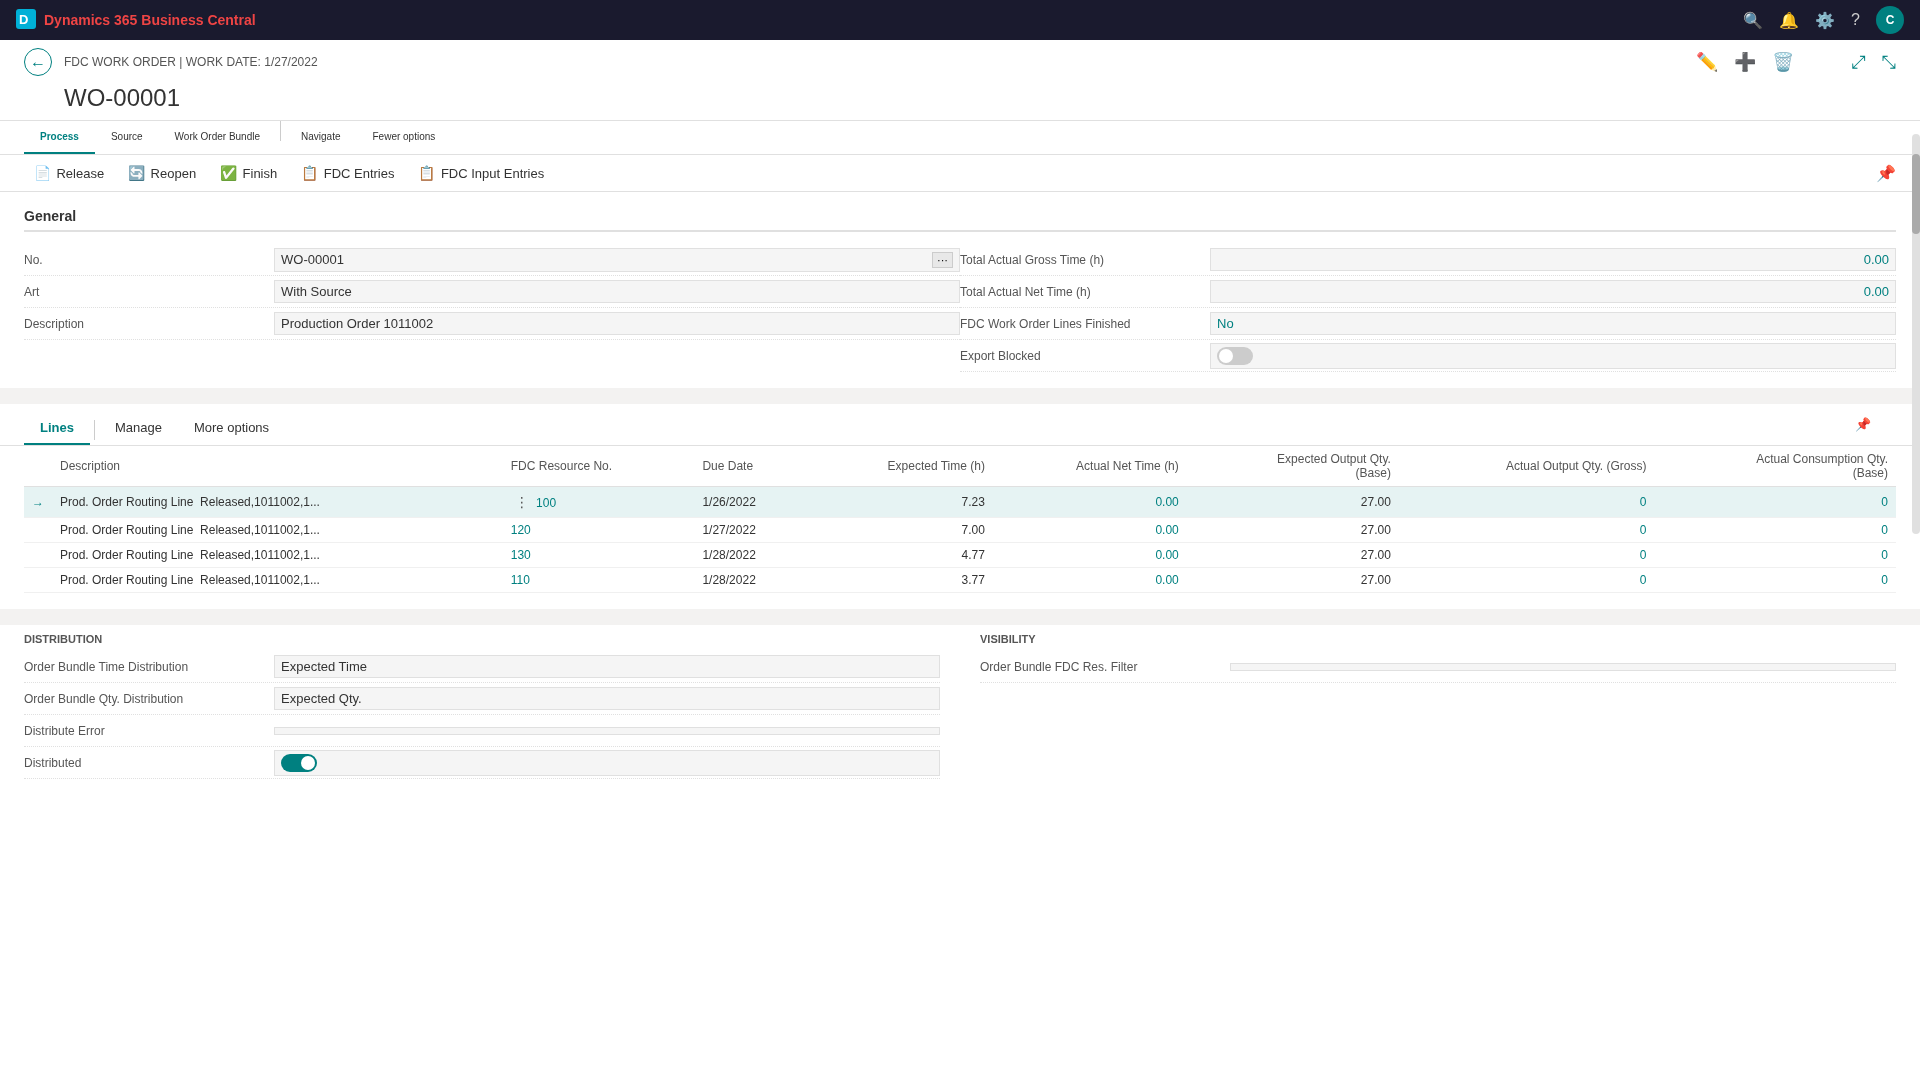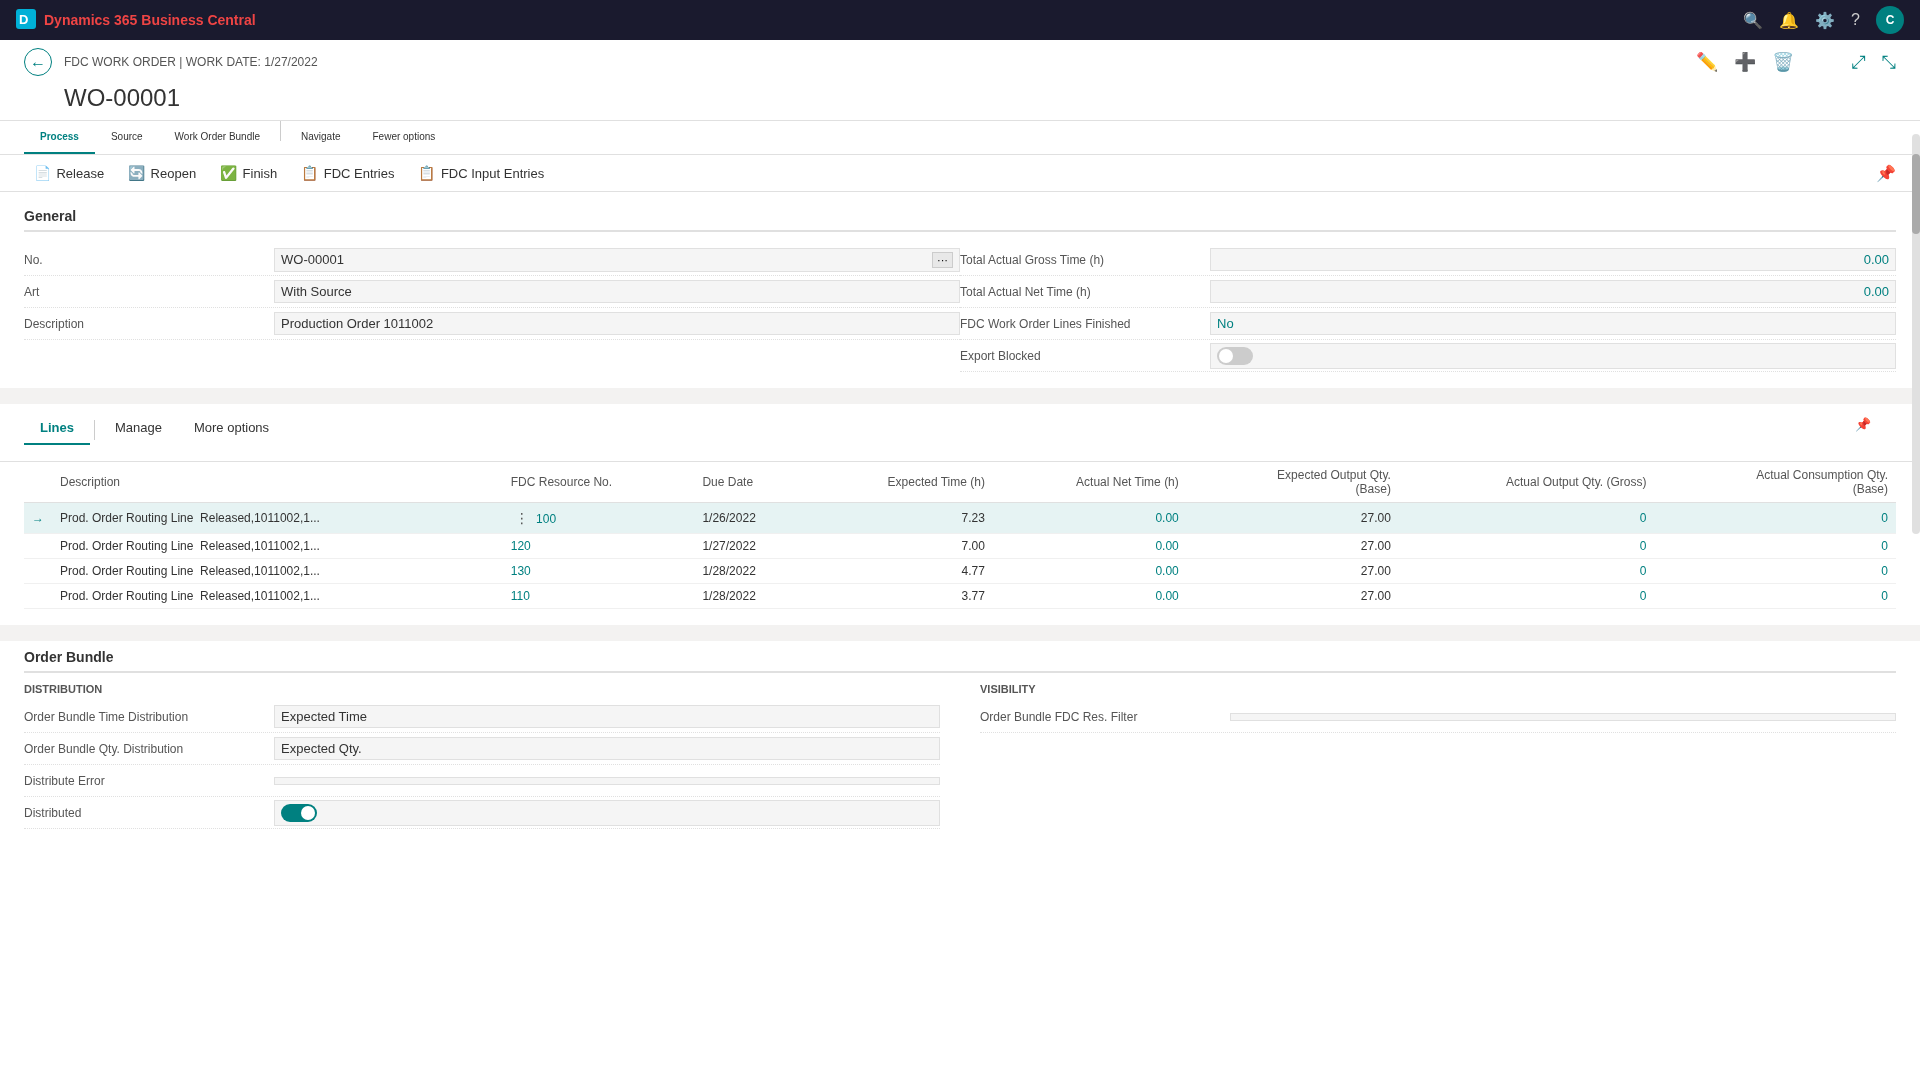--- a/index.html
+++ b/index.html
@@ -155,21 +155,21 @@
     }
     .toggle.on { background: #008080; }
     .toggle.on::after { left: 20px; }
 
     
     .divider { height: 16px; background: #f3f2f1; }
 
     
     .sub-tabs-bar {
       display: flex; align-items: center; gap: 4px;
-      padding: 8px 24px 16px 24px;
+      padding: 8px 24px 0 24px;
       border-bottom: 1px solid #e0e0e0;
       justify-content: space-between;
     }
     .sub-tabs-left { display: flex; }
     .sub-tab-item {
       padding: 8px 16px;
       cursor: pointer; font-size: 13px; color: #333;
       border-bottom: 2px solid transparent;
     }
     .sub-tab-item.active {
@@ -441,21 +441,20 @@
           <td class="right" style="color:#008080;">0</td>
           <td class="right" style="color:#008080;">0</td>
         </tr>
       </tbody>
     </table>
   </div>
 
   <div class="divider"></div>
 
   <div class="order-bundle-section">
-    <div class="order-bundle-title">Order Bundle</div>
     <div class="bundle-grid">
 
       <div>
         <div class="bundle-sub-label">DISTRIBUTION</div>
         <div class="form-row">
           <span class="form-label">Order Bundle Time Distribution</span>
           <div class="form-value">
             <span>Expected Time</span>
           </div>
         </div>

